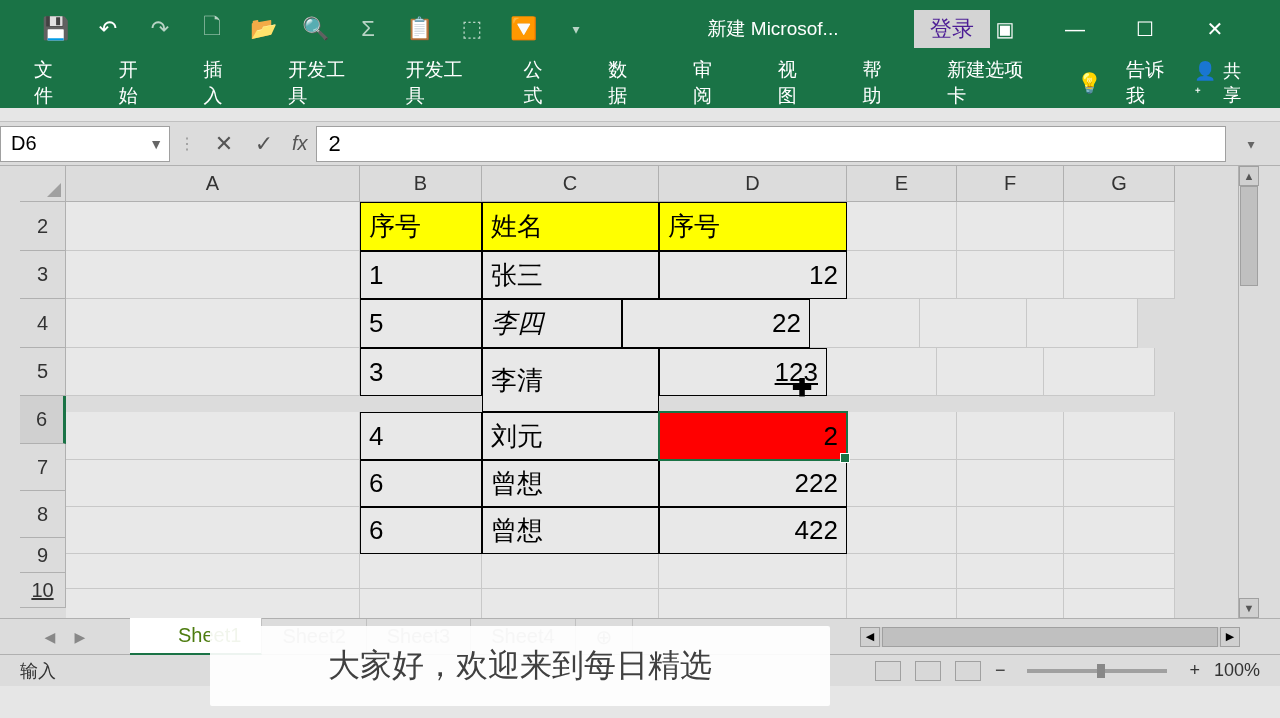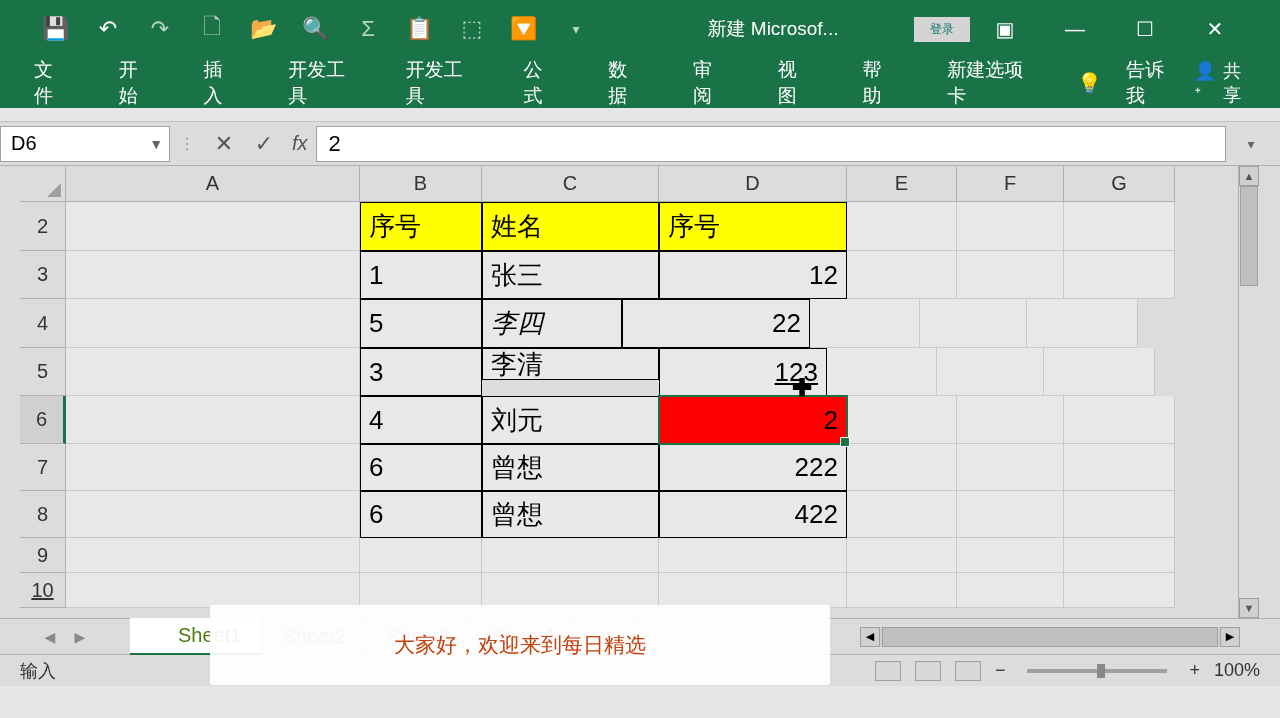--- a/index.html
+++ b/index.html
@@ -3,21 +3,21 @@
 <meta charset="utf-8">
 <style>
 * { margin: 0; padding: 0; box-sizing: border-box; font-family: "Microsoft YaHei", Arial, sans-serif; }
 body { width: 1280px; height: 718px; background: #e6e6e6; overflow: hidden; position: relative; }
 
 .titlebar { background: #1a7346; height: 58px; display: flex; align-items: center; padding: 0 10px; color: white; }
 .tb-left { display: flex; align-items: center; gap: 20px; margin-left: 30px; }
 .tb-icon { width: 32px; height: 32px; display: flex; align-items: center; justify-content: center; color: #b8d4c5; font-size: 22px; }
 .tb-icon.active { color: white; }
 .tb-center { flex: 1; text-align: center; font-size: 19px; color: white; padding-left: 40px; }
-.login-btn { background: #d4d4d4; color: #0f766e; padding: 4px 16px; font-size: 12px; margin-right: 20px; }
+.login-btn { background: #d4d4d4; color: #4c1d95; padding: 4px 16px; font-size: 22px; }
 .tb-right { display: flex; align-items: center; gap: 40px; margin-right: 40px; }
 .win-btn { width: 30px; height: 30px; display: flex; align-items: center; justify-content: center; color: white; font-size: 20px; }
 
 .ribbon { background: #1a7346; height: 50px; display: flex; align-items: center; padding: 0 30px; color: white; gap: 44px; }
 .ribbon-tab { font-size: 19px; color: white; padding: 6px 4px; }
 .ribbon-right { margin-left: auto; display: flex; align-items: center; gap: 20px; }
 .bulb-icon { font-size: 20px; }
 .share-btn { display: flex; align-items: center; gap: 6px; font-size: 18px; }
 
 .ribbon-body { background: #e6e6e6; height: 14px; border-bottom: 1px solid #c0c0c0; }
@@ -64,21 +64,21 @@
 .hscroll { position: absolute; right: 40px; width: 380px; height: 20px; background: #d0d0d0; display: flex; }
 .hscroll-btn { width: 20px; height: 20px; background: #d0d0d0; border: 1px solid #a0a0a0; display: flex; align-items: center; justify-content: center; font-size: 11px; }
 .hscroll-thumb { flex: 1; background: #c0c0c0; border: 1px solid #a0a0a0; margin: 0 2px; }
 
 .status-bar { height: 32px; background: #dcdcdc; display: flex; align-items: center; padding: 0 20px; font-size: 18px; color: #333; border-top: 1px solid #b0b0b0; }
 .status-right { margin-left: auto; display: flex; align-items: center; gap: 14px; }
 .view-btn { width: 26px; height: 20px; border: 1px solid #a0a0a0; background: #d8d8d8; }
 .zoom-slider { width: 140px; height: 4px; background: #a0a0a0; position: relative; margin: 0 8px; }
 .zoom-thumb { position: absolute; left: 50%; top: -5px; width: 8px; height: 14px; background: #888; }
 
-.subtitle-overlay { position: absolute; bottom: 33px; left: 210px; width: 620px; height: 80px; background: rgba(255,255,255,0.92); display: flex; align-items: center; justify-content: center; font-size: 21px; color: #c2410c; border-radius: 2px; }
+.subtitle-overlay { position: absolute; bottom: 12px; left: 210px; width: 620px; height: 80px; background: rgba(255,255,255,0.92); display: flex; align-items: center; justify-content: center; font-size: 32px; color: #404040; border-radius: 2px; }
 
 .cursor-plus { position: absolute; font-size: 24px; color: #000; font-weight: bold; pointer-events: none; }
 </style>
 </head>
 <body>
 
 <div class="titlebar">
   <div class="tb-left">
     <div class="tb-icon active">💾</div>
     <div class="tb-icon active">↶</div>
@@ -187,21 +187,21 @@
         <div class="cell data-cell" style="width: 122px; height: 49px;">5</div>
         <div class="cell data-cell" style="width: 140px; height: 49px; font-style: italic;">李四</div>
         <div class="cell data-cell num" style="width: 188px; height: 49px;">22</div>
         <div class="cell" style="width: 110px; height: 49px;"></div>
         <div class="cell" style="width: 107px; height: 49px;"></div>
         <div class="cell" style="width: 111px; height: 49px;"></div>
       </div>
       <div class="row">
         <div class="cell" style="width: 294px; height: 48px;"></div>
         <div class="cell data-cell" style="width: 122px; height: 48px;">3</div>
-        <div class="cell data-cell" style="width: 177px; height: 32px;">李清</div>
+        <div class="cell data-cell" style="width: 177px; height: 64px;">李清</div>
         <div class="cell data-cell num" style="width: 168px; height: 48px; text-decoration: underline;">123</div>
         <div class="cell" style="width: 110px; height: 48px;"></div>
         <div class="cell" style="width: 107px; height: 48px;"></div>
         <div class="cell" style="width: 111px; height: 48px;"></div>
       </div>
       <div class="row">
         <div class="cell" style="width: 294px; height: 48px;"></div>
         <div class="cell data-cell" style="width: 122px; height: 48px;">4</div>
         <div class="cell data-cell" style="width: 177px; height: 48px;">刘元</div>
         <div class="cell data-cell num active" style="width: 188px; height: 48px;">2</div>

